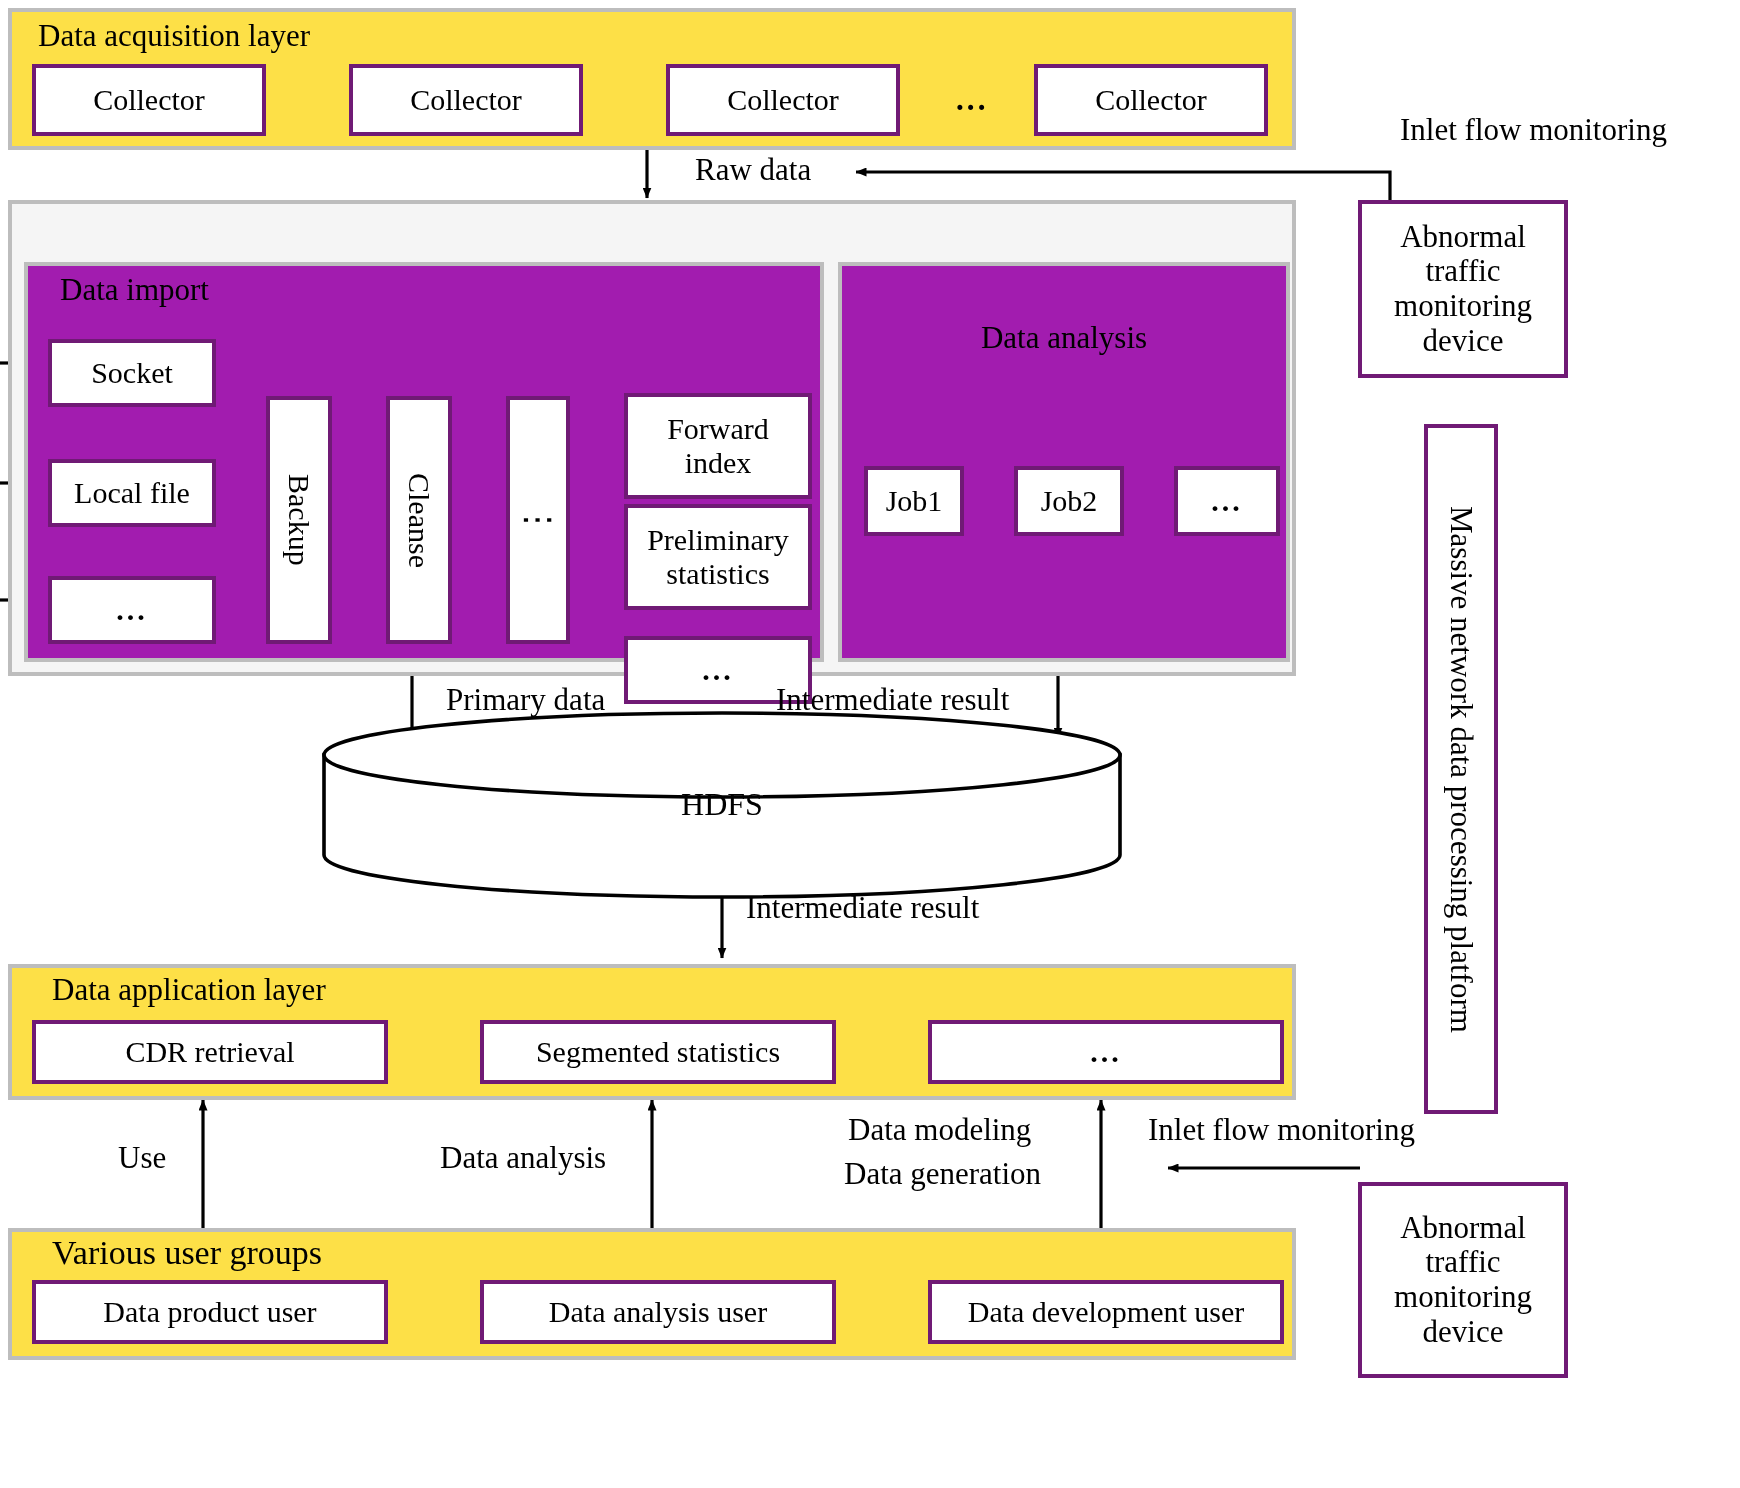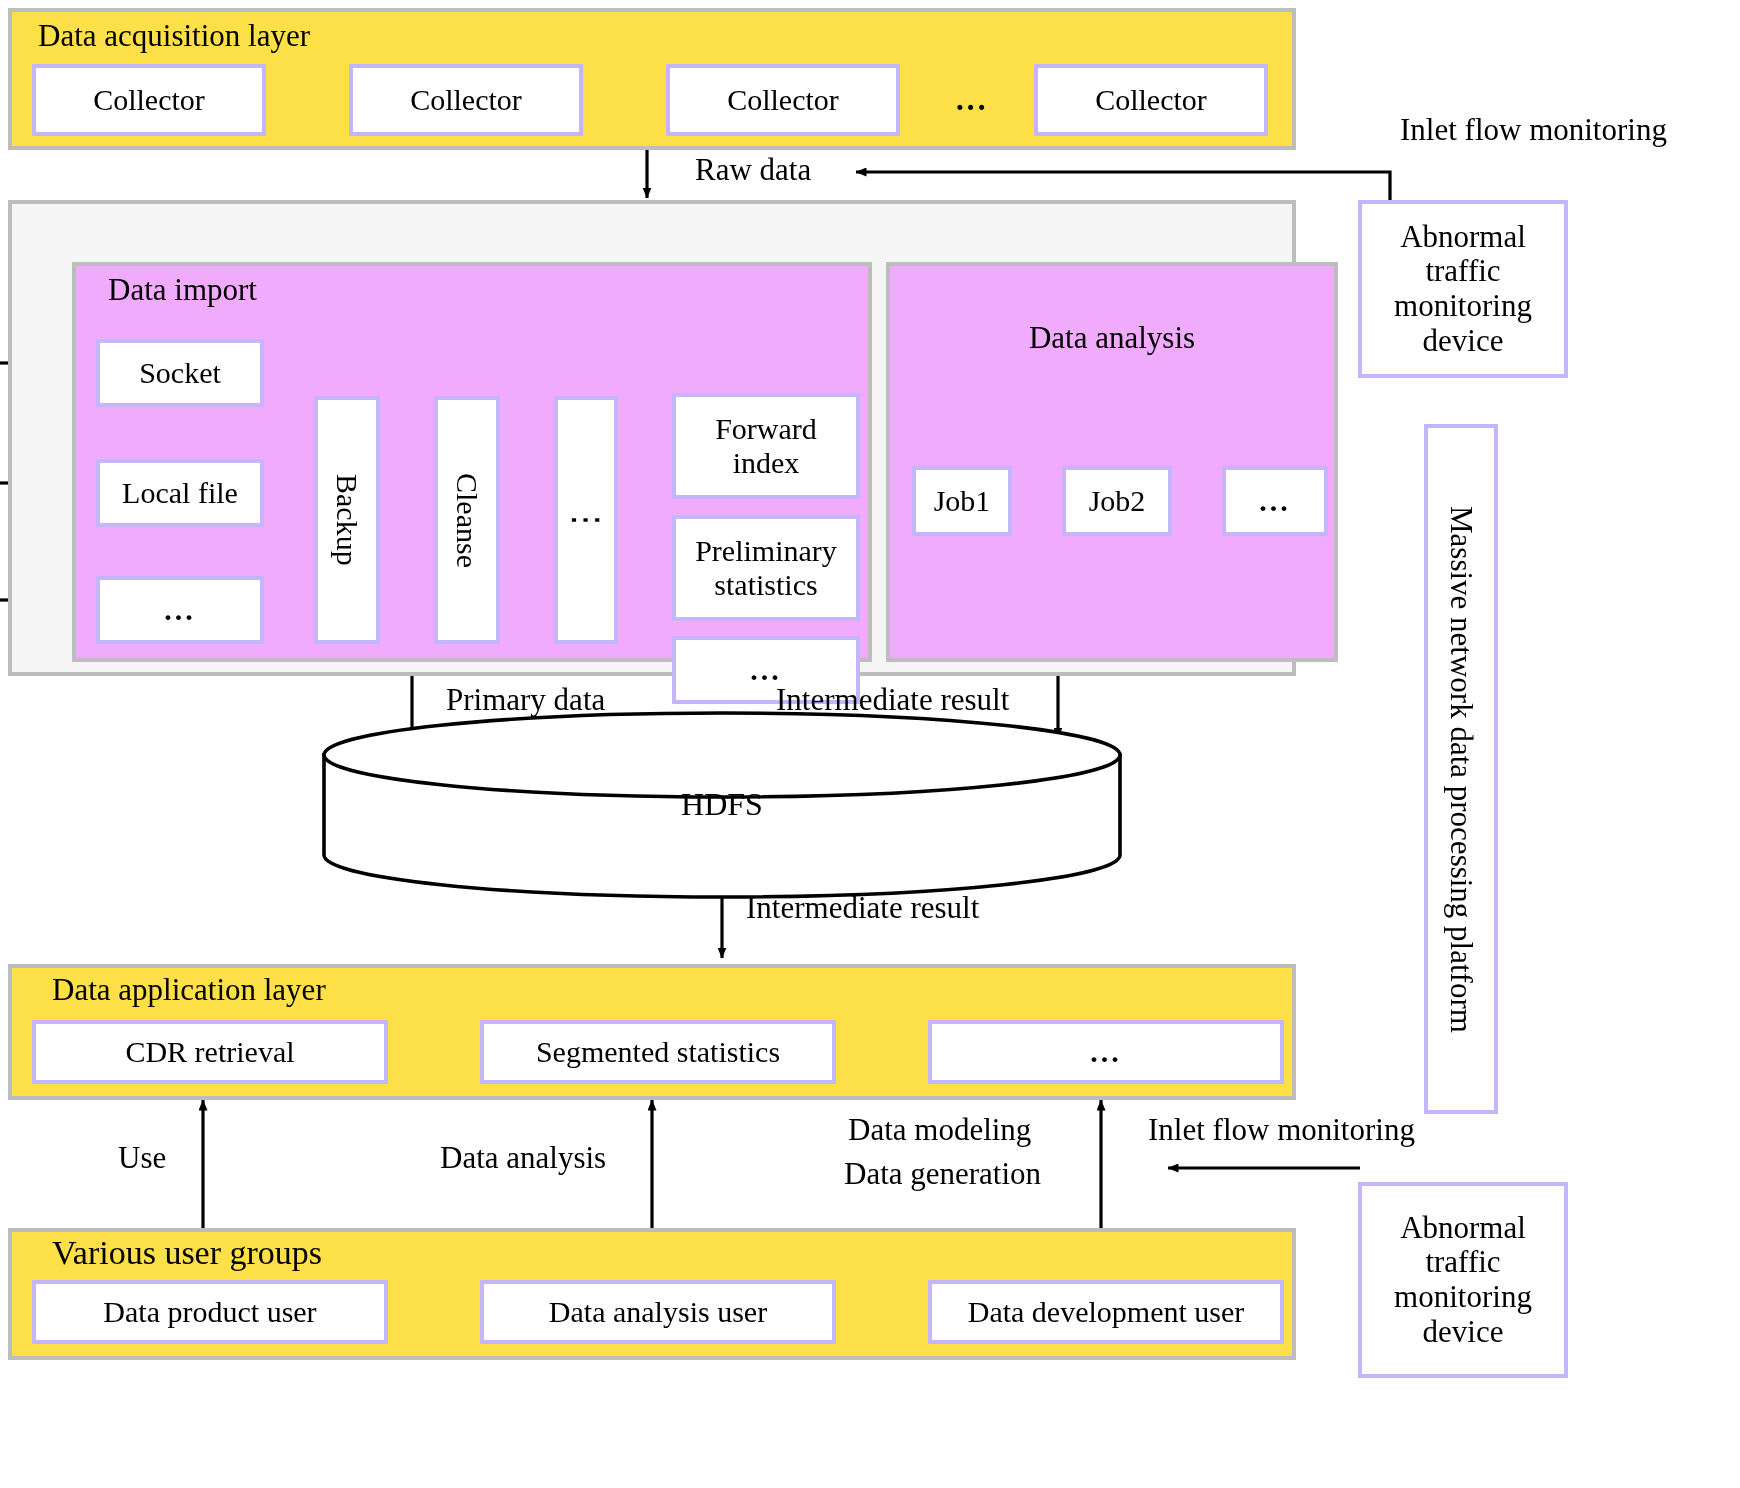--- a/index.html
+++ b/index.html
@@ -4,24 +4,24 @@
 <style>
   html,body{margin:0;padding:0;background:#ffffff;}
   body{width:1740px;height:1488px;position:relative;
        font-family:"Liberation Serif","DejaVu Serif",serif;color:#000;}
   #stage{position:absolute;left:0;top:0;width:1740px;height:1488px;overflow:hidden;}
   svg.lines{position:absolute;left:0;top:0;width:1740px;height:1488px;pointer-events:none;}
 
   
   .layer{position:absolute;border:4px solid #bdbdbd;background:#fde047;box-sizing:border-box;}
   .layer.shaded{background:#f5f5f5;}
-  .subpanel{position:absolute;border:4px solid #bdbdbd;background:#f0abfc;box-sizing:border-box;margin-left:48px;}
+  .subpanel{position:absolute;border:4px solid #bdbdbd;background:#a21caf;box-sizing:border-box;}
 
   
-  .node{position:absolute;border:4px solid #c4b5fd;background:#fff;box-sizing:border-box;
+  .node{position:absolute;border:4px solid #701a75;background:#fff;box-sizing:border-box;
         display:flex;align-items:center;justify-content:center;text-align:center;line-height:1.12;}
 
   .layer-title{position:absolute;white-space:nowrap;}
   .edge-label{position:absolute;white-space:nowrap;}
 
   .vtext{writing-mode:vertical-rl;text-orientation:mixed;white-space:nowrap;}
 
   .dots{letter-spacing:.10em;font-weight:700;}
 </style>
 </head>
@@ -103,21 +103,21 @@
         <span class="vtext">Backup</span>
       </div>
       <div class="node" style="left:358px;top:130px;width:66px;height:248px;font-size:30px;">
         <span class="vtext">Cleanse</span>
       </div>
       <div class="node" style="left:478px;top:130px;width:64px;height:248px;font-size:34px;">
         <span class="vtext">⋮</span>
       </div>
 
       <div class="node" style="left:596px;top:127px;width:188px;height:106px;font-size:30px;padding:8px 6px;">Forward index</div>
-      <div class="node" style="left:596px;top:249px;width:188px;height:106px;font-size:30px;padding:12px 6px;">Preliminary statistics</div>
+      <div class="node" style="left:596px;top:238px;width:188px;height:106px;font-size:30px;padding:12px 6px;">Preliminary statistics</div>
       <div class="node dots" style="left:596px;top:370px;width:188px;height:68px;font-size:30px;">...</div>
     </div>
 
     <div class="subpanel" style="left:826px;top:58px;width:452px;height:400px;">
       <div class="layer-title" style="left:0;top:54px;width:444px;text-align:center;font-size:31px;">Data analysis</div>
       <div class="node" style="left:22px;top:200px;width:100px;height:70px;font-size:30px;">Job1</div>
       <div class="node" style="left:172px;top:200px;width:110px;height:70px;font-size:30px;">Job2</div>
       <div class="node dots" style="left:332px;top:200px;width:106px;height:70px;font-size:30px;">...</div>
     </div>
   </div>

